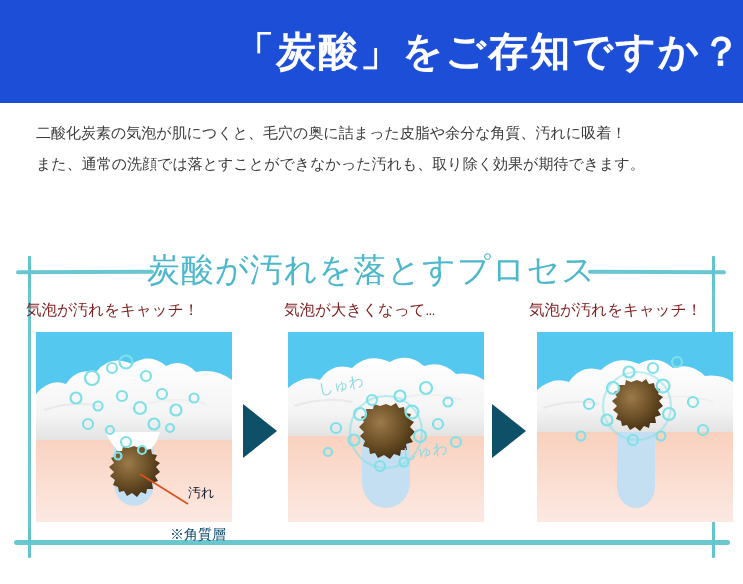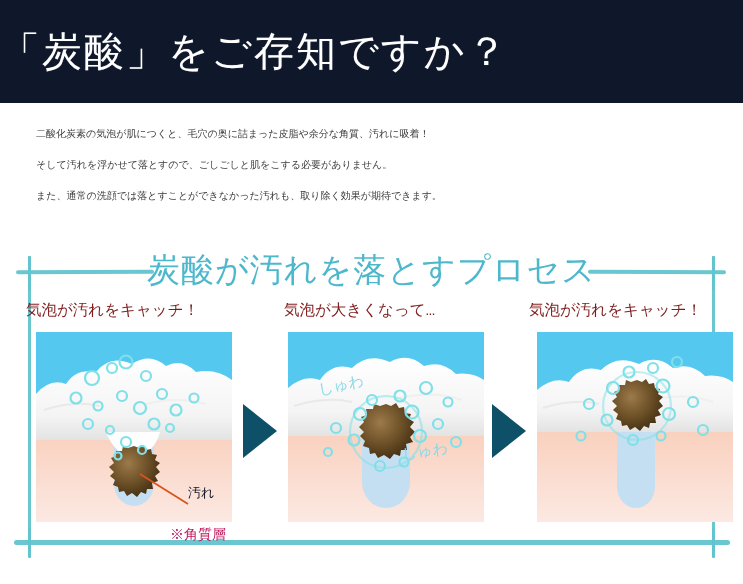--- a/index.html
+++ b/index.html
@@ -14,43 +14,44 @@
     font-family: "Liberation Serif", "DejaVu Serif", serif;
     position: relative;
   }
 
   
   .header-band {
     position: absolute;
     left: 0; top: 0;
     width: 743px;
     height: 103px;
-    background: #0f172a;
+    background: #1d4ed8;
     display: flex;
     align-items: center;
-    justify-content: flex-start;
+    justify-content: flex-end;
+    font-weight: bold;
   }
   .header-title {
     color: #ffffff;
     font-size: 40px;
     letter-spacing: 2px;
     font-family: "Liberation Serif", "DejaVu Serif", serif;
     white-space: nowrap;
     text-shadow: 0 0 1px rgba(255,255,255,0.3);
   }
 
   
   .intro {
     position: absolute;
     left: 36px;
     top: 118px;
     width: 690px;
   }
   .intro-line {
-    font-size: 10px;
+    font-size: 15px;
     color: #3b3b3b;
     line-height: 31px;
     white-space: nowrap;
     font-family: "Liberation Serif", "DejaVu Serif", serif;
   }
 
   
   .process-section {
     position: absolute;
     left: 0;
@@ -171,35 +172,34 @@
   }
   .arrow-1 { left: 243px; }
   .arrow-2 { left: 492px; }
 
   
   .keratin-note {
     position: absolute;
     left: 170px;
     top: 278px;
     font-size: 14px;
-    color: #be185d;
+    color: #0c4a6e;
     white-space: nowrap;
     font-family: "Liberation Serif", "DejaVu Serif", serif;
   }
 </style>
 </head>
 <body>
 
 <div class="header-band">
   <div class="header-title">「炭酸」をご存知ですか？</div>
 </div>
 
 <div class="intro">
   <div class="intro-line">二酸化炭素の気泡が肌につくと、毛穴の奥に詰まった皮脂や余分な角質、汚れに吸着！</div>
-  <div class="intro-line">そして汚れを浮かせて落とすので、ごしごしと肌をこする必要がありません。</div>
   <div class="intro-line">また、通常の洗顔では落とすことができなかった汚れも、取り除く効果が期待できます。</div>
 </div>
 
 <div class="process-section">
 
   <div class="frame-line rough fl-top-left"></div>
   <div class="frame-line rough fl-top-right"></div>
   <div class="frame-line rough fl-left"></div>
   <div class="frame-line rough fl-right"></div>
   <div class="frame-line rough fl-bottom"></div>

